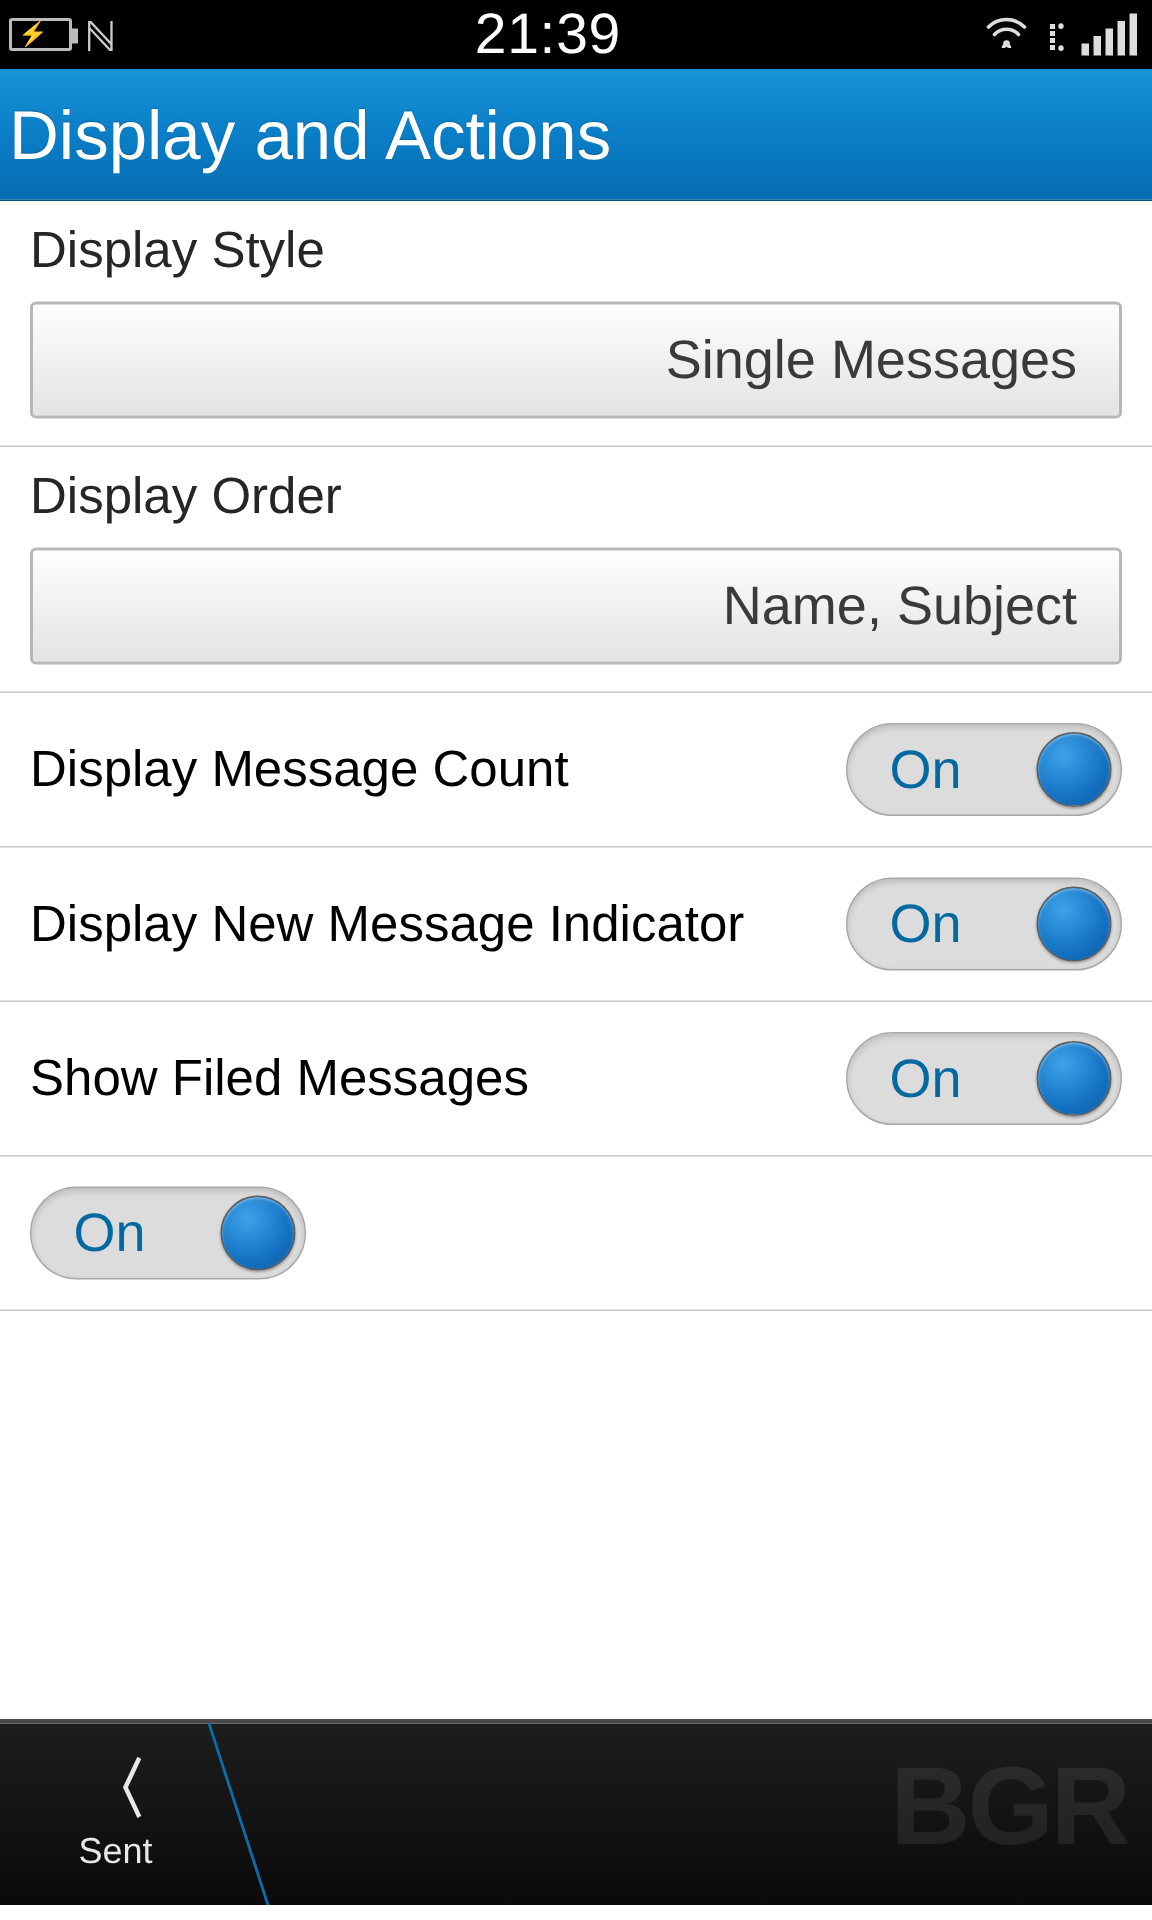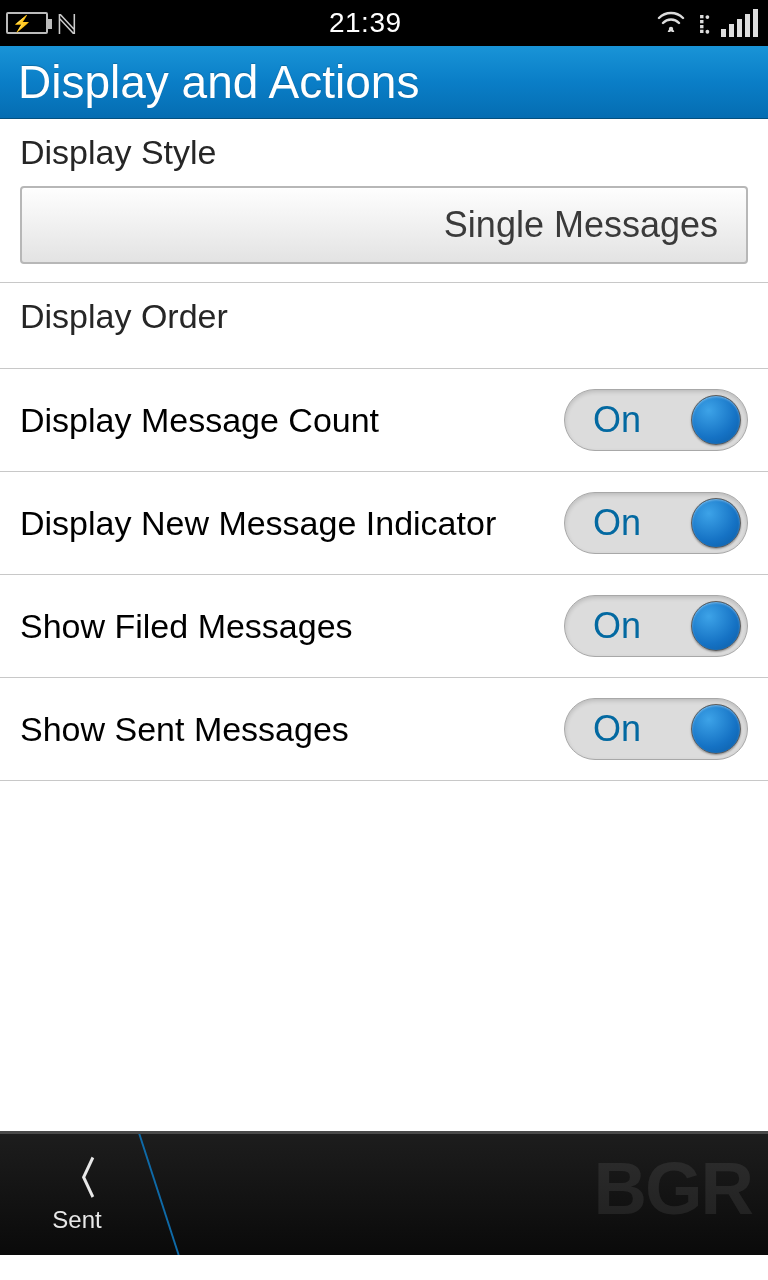--- a/index.html
+++ b/index.html
@@ -19,21 +19,21 @@
     color: #fff;
     display: flex;
     align-items: center;
     padding: 0 10px 0 6px;
     font-size: 26px;
   }
   .status-left { display: flex; align-items: center; gap: 8px; }
   .status-center {
     flex: 1;
     text-align: center;
-    font-size: 28px;
+    font-size: 38px;
     letter-spacing: 0.5px;
     font-weight: 400;
   }
   .status-right { display: flex; align-items: center; gap: 12px; }
 
   .battery {
     width: 42px; height: 22px; position: relative;
     border: 2px solid #bbb; border-radius: 2px;
   }
   .battery::after {
@@ -55,26 +55,26 @@
     display:inline-block; width:5px; background:#ddd;
   }
   .signal i:nth-child(1){height:8px}
   .signal i:nth-child(2){height:13px}
   .signal i:nth-child(3){height:18px}
   .signal i:nth-child(4){height:23px}
   .signal i:nth-child(5){height:28px}
 
   
   .title-bar {
-    height: 73px;
+    height: 88px;
     background: linear-gradient(#1994d7 0%, #0a7ec7 50%, #056db2 100%);
     color:#fff;
     display:flex;
     align-items:center;
-    padding: 0 18px;
+    padding: 0 6px;
     font-size:46px;
     font-weight:400;
     text-shadow:0 -1px 1px rgba(0,0,0,.2);
     border-bottom:1px solid #04507f;
   }
 
   
   .content {
     height: calc(1280px - 46px - 98px - 124px);
     overflow:hidden;
@@ -215,20 +215,23 @@
 
   <div class="group">
     <div class="group-label">Display Style</div>
     <div class="dropdown">
       <span>Single Messages</span>
     </div>
   </div>
 
   <div class="group">
     <div class="group-label">Display Order</div>
+    <div class="dropdown">
+      <span>Name, Subject</span>
+    </div>
   </div>
 
   <div class="toggle-row">
     <div class="label">Display Message Count</div>
     <div class="toggle">
       <span class="text">On</span>
       <span class="knob"></span>
     </div>
   </div>
 
@@ -242,21 +245,20 @@
 
   <div class="toggle-row">
     <div class="label">Show Filed Messages</div>
     <div class="toggle">
       <span class="text">On</span>
       <span class="knob"></span>
     </div>
   </div>
 
   <div class="toggle-row">
-    <div class="label">Show Sent Messages</div>
     <div class="toggle">
       <span class="text">On</span>
       <span class="knob"></span>
     </div>
   </div>
 
 </div>
 
 <div class="action-bar">
   <div class="back-btn">

